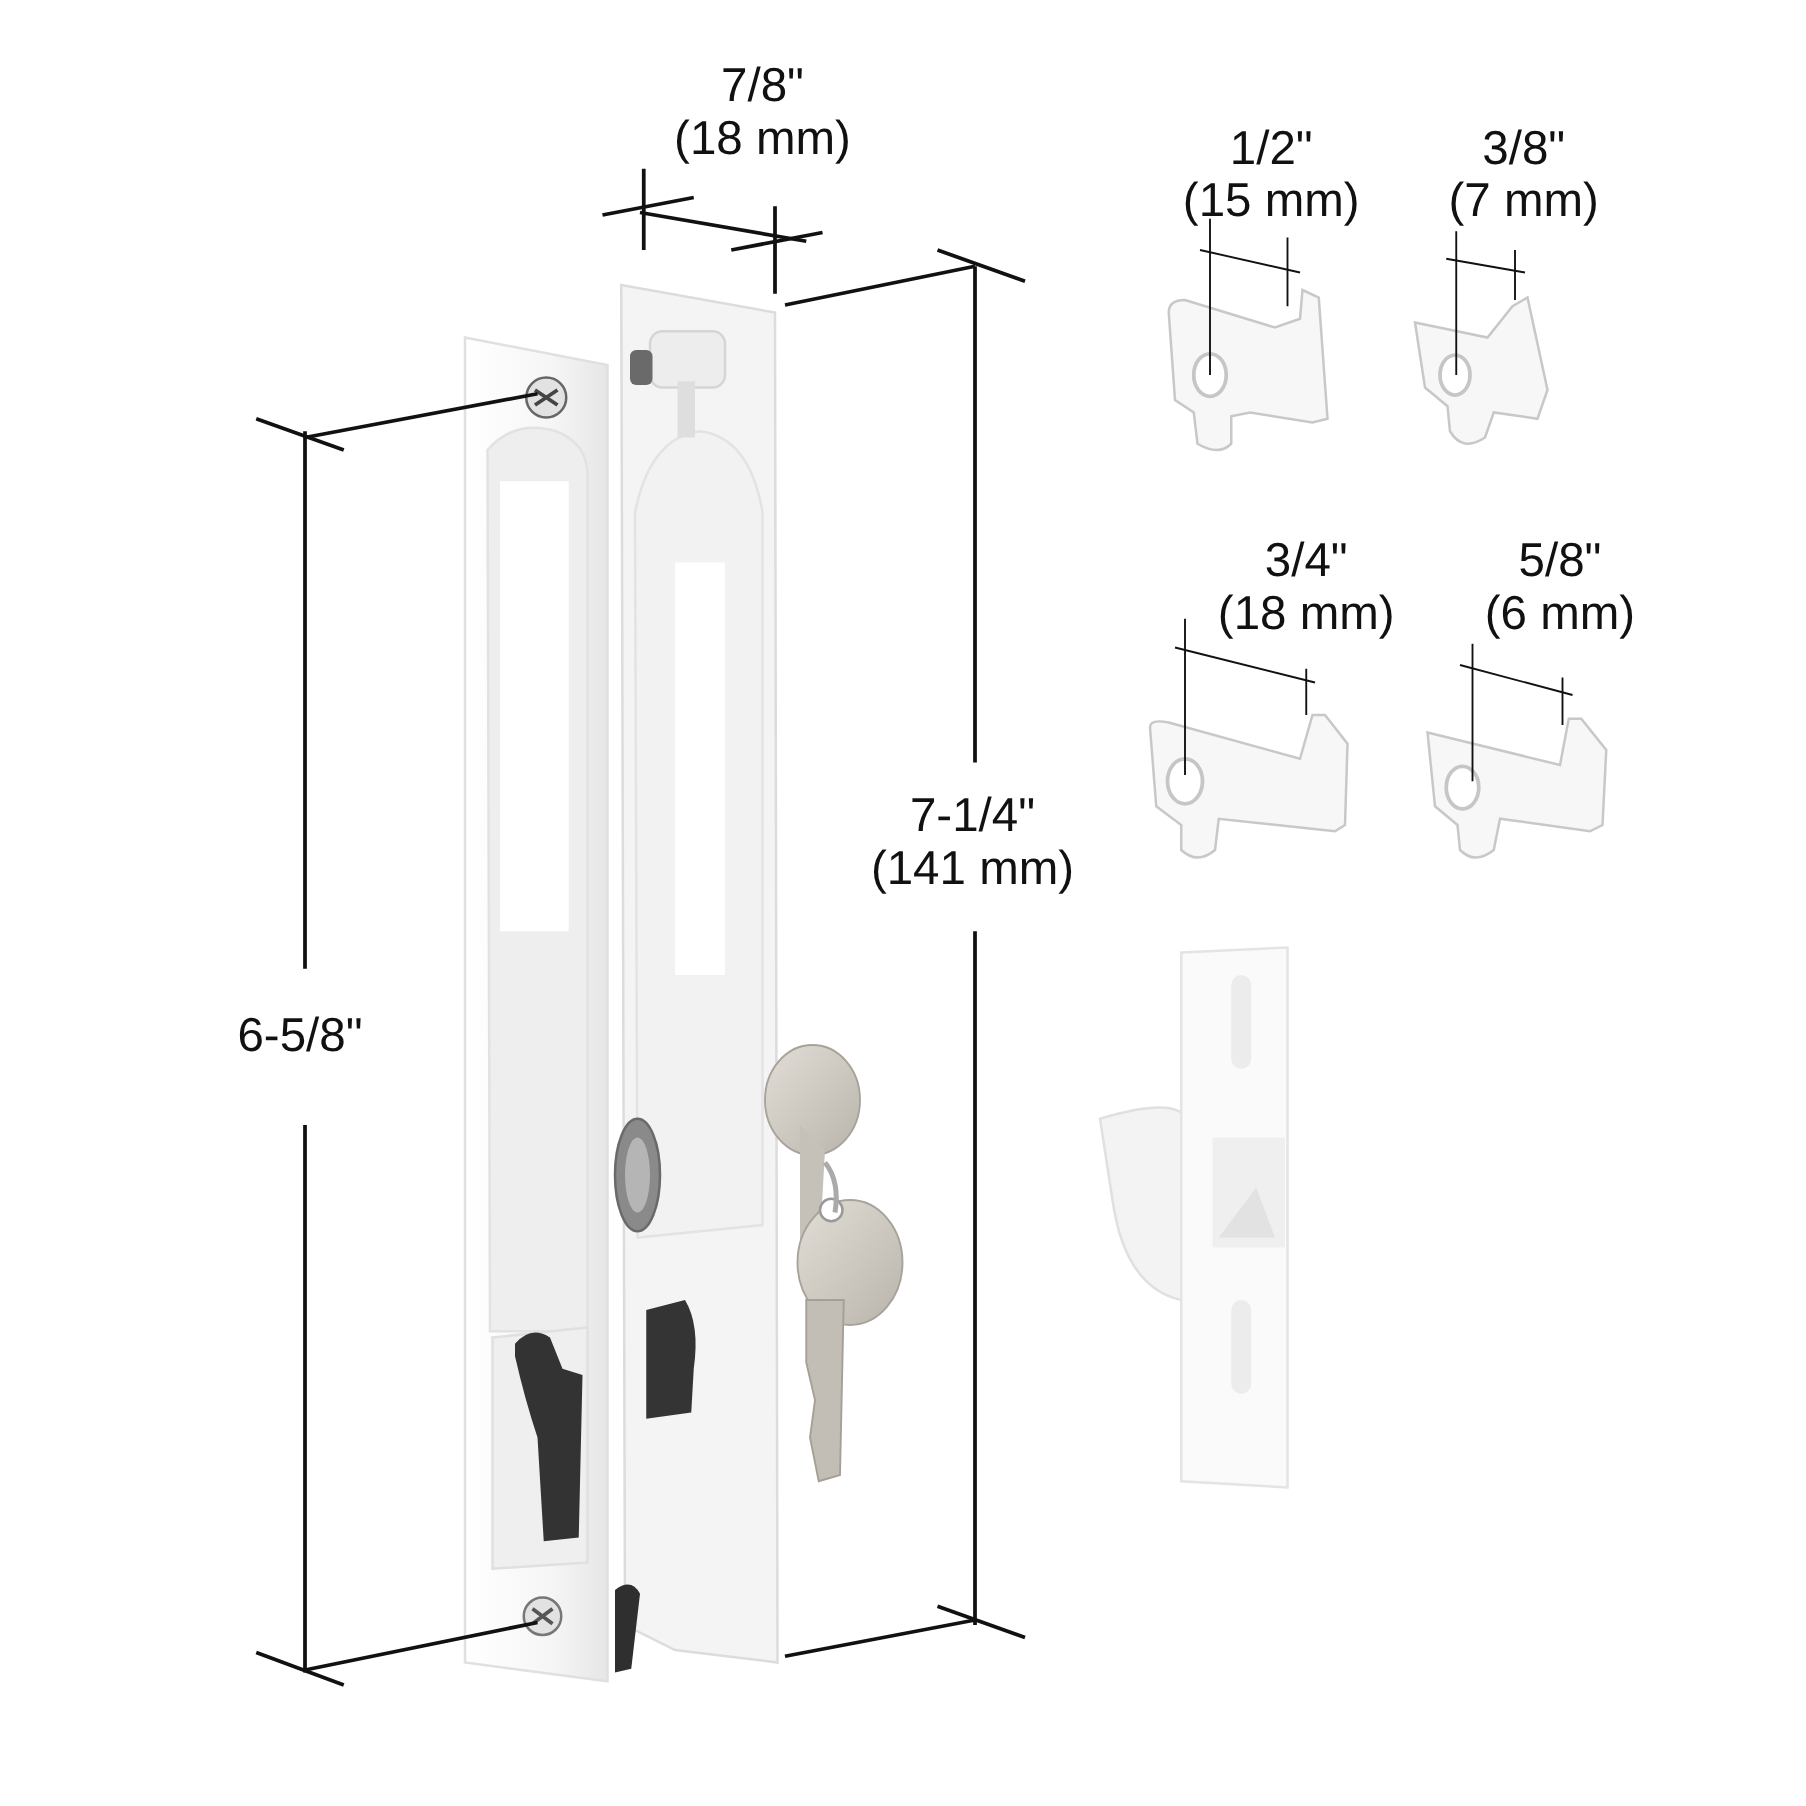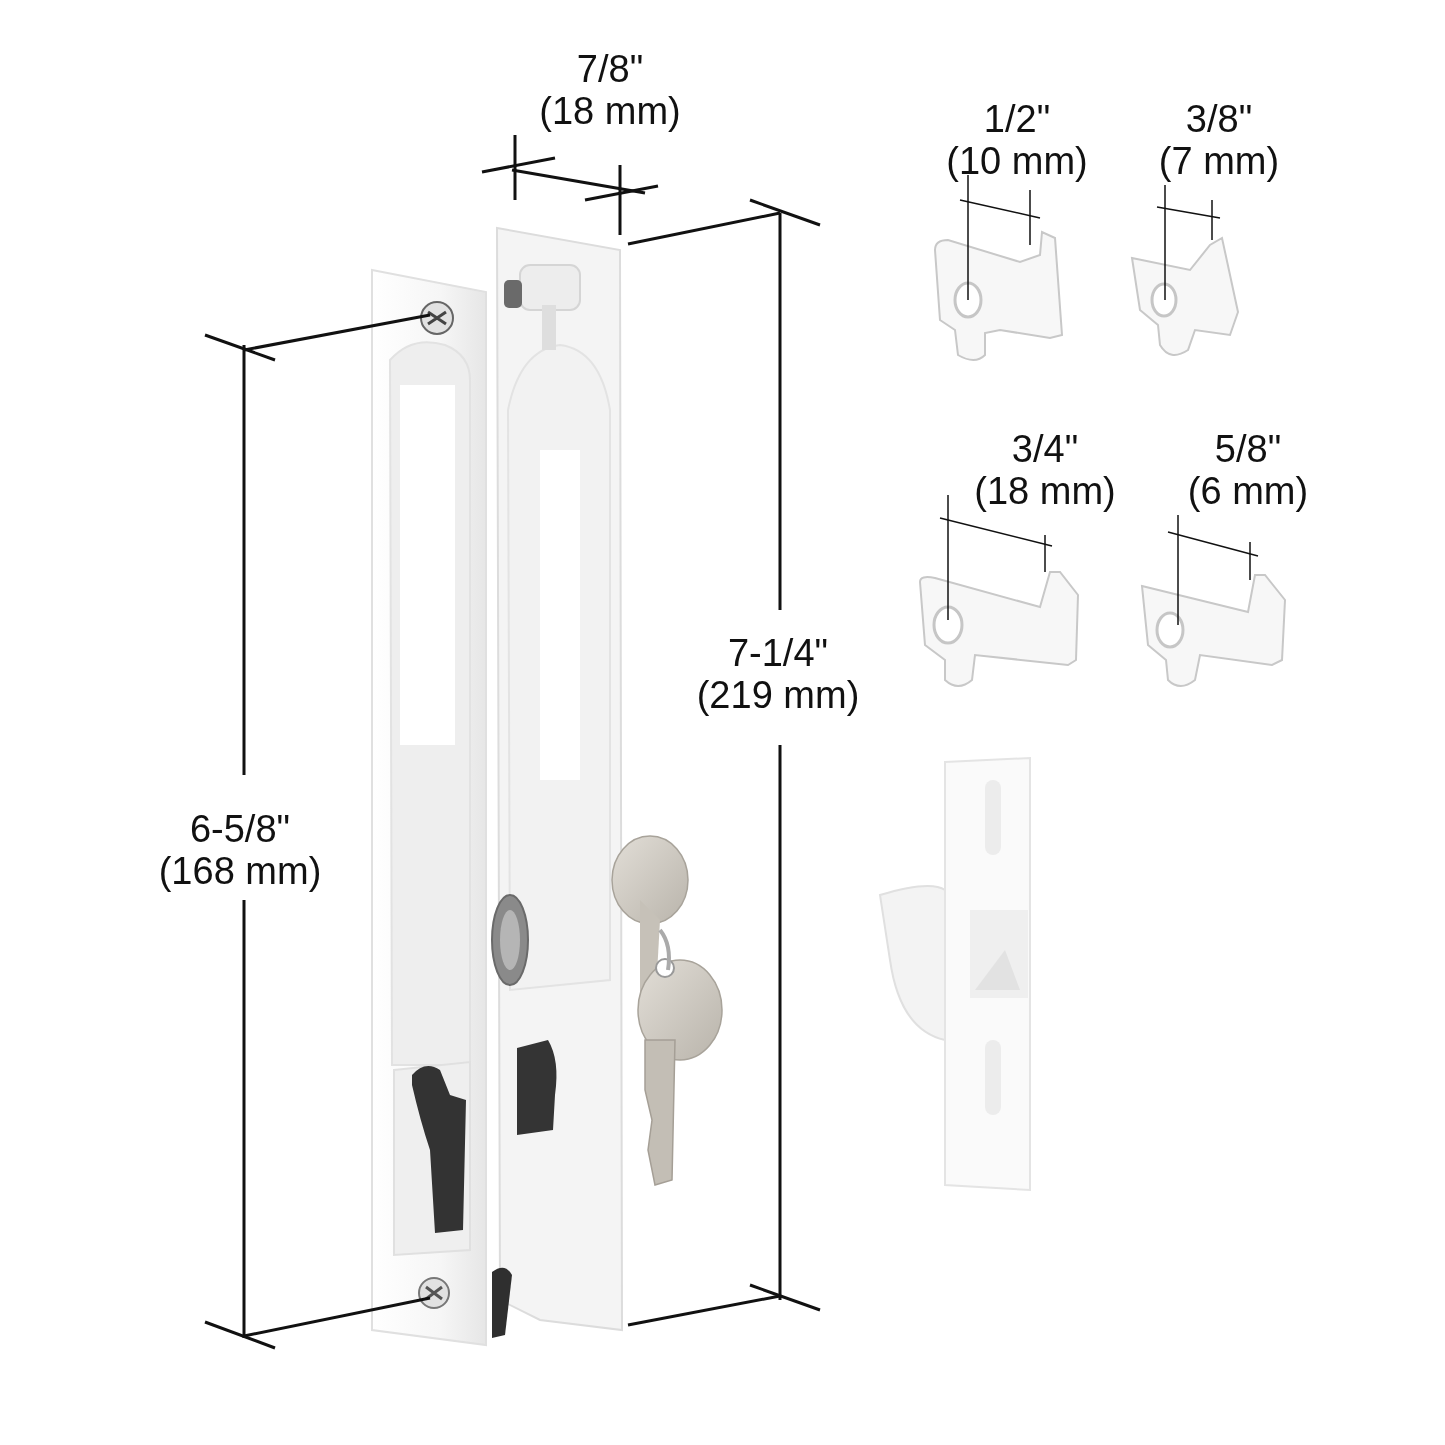--- a/index.html
+++ b/index.html
@@ -140,31 +140,30 @@
     </g>
   </svg>
 
   <div class="label" style="left:520px; top:48px; width:180px;">
     <span class="l1">7/8"</span>
     <span class="l2">(18 mm)</span>
   </div>
 
   <div class="label" style="left:678px; top:632px; width:200px;">
     <span class="l1">7-1/4"</span>
-    <span class="l2">(219 mm)</span>
+    <span class="l2">(141 mm)</span>
   </div>
 
   <div class="label" style="left:140px; top:808px; width:200px;">
     <span class="l1">6-5/8"</span>
-    <span class="l2">(168 mm)</span>
   </div>
 
   <div class="label" style="left:932px; top:98px; width:170px;">
     <span class="l1">1/2"</span>
-    <span class="l2">(10 mm)</span>
+    <span class="l2">(15 mm)</span>
   </div>
   <div class="label" style="left:1134px; top:98px; width:170px;">
     <span class="l1">3/8"</span>
     <span class="l2">(7 mm)</span>
   </div>
   <div class="label" style="left:960px; top:428px; width:170px;">
     <span class="l1">3/4"</span>
     <span class="l2">(18 mm)</span>
   </div>
   <div class="label" style="left:1163px; top:428px; width:170px;">

